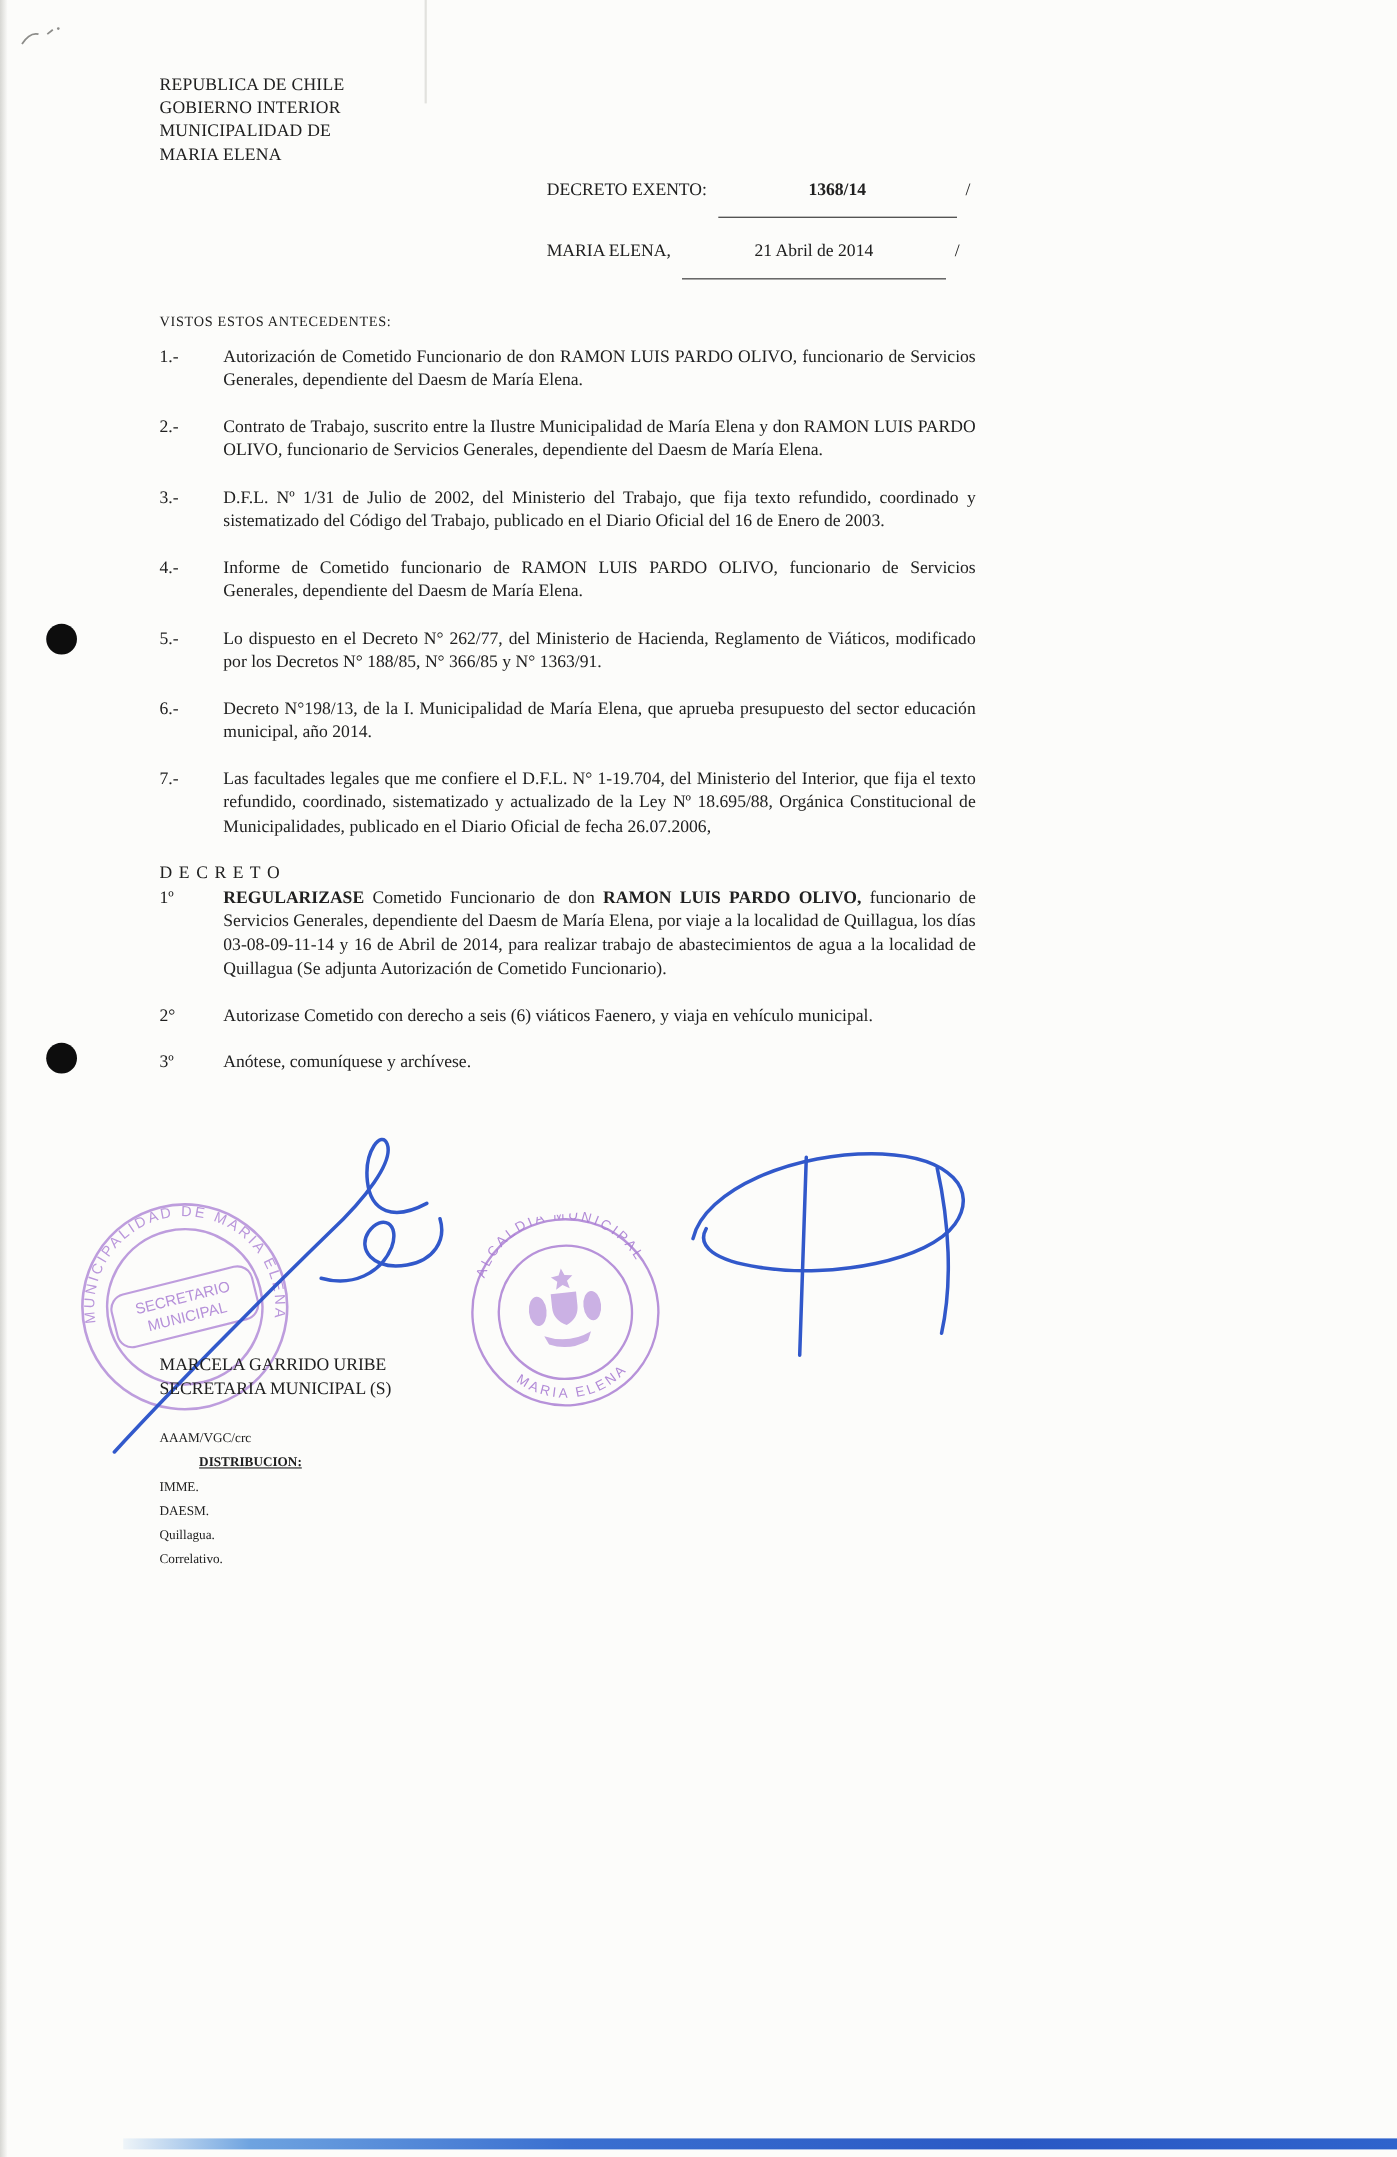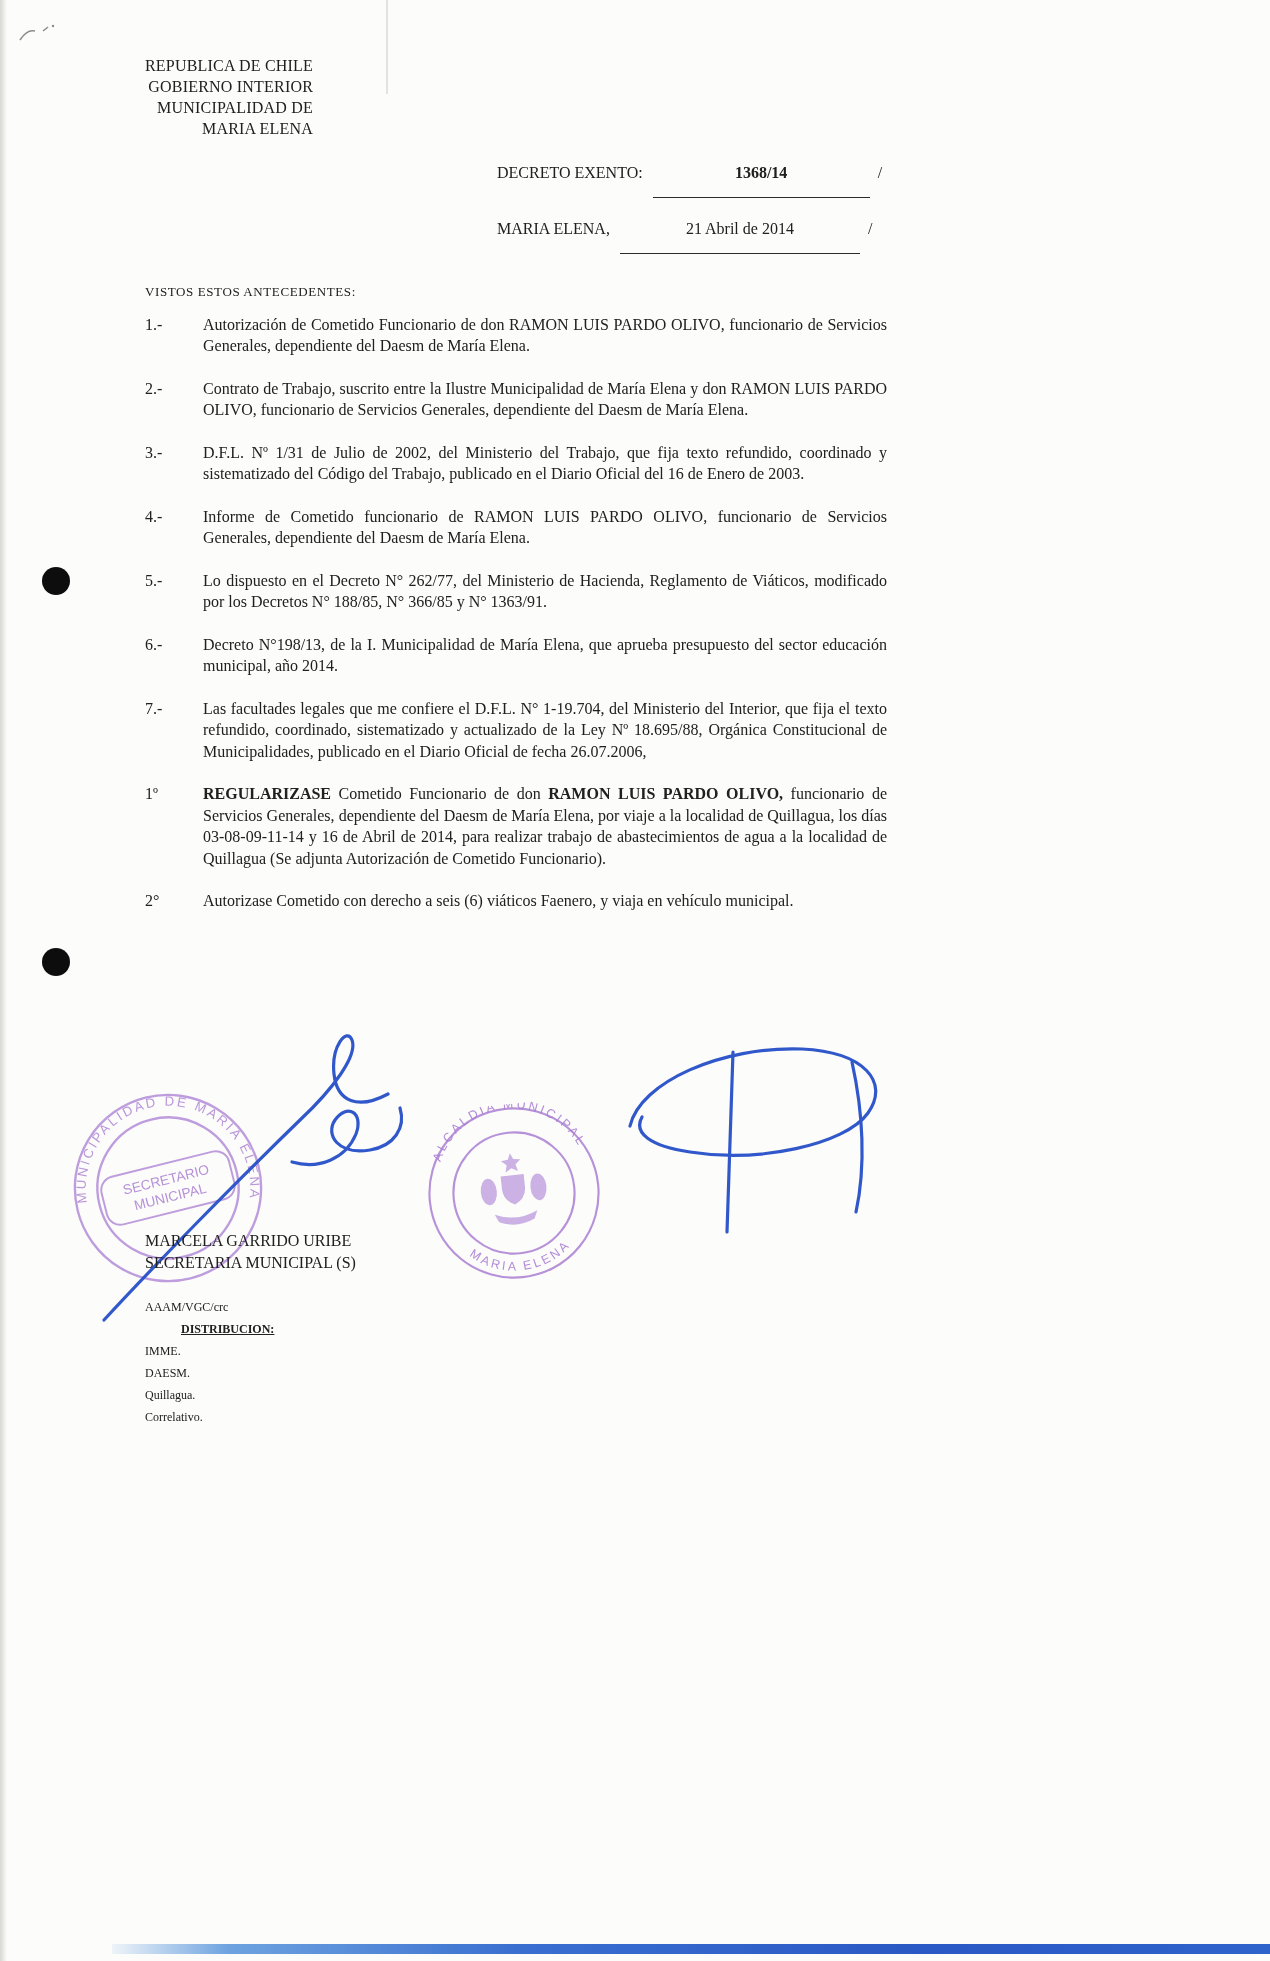--- a/index.html
+++ b/index.html
@@ -15,21 +15,21 @@
   .page::before{
     content:'';position:absolute;left:0;top:0;bottom:0;width:7px;
     background:linear-gradient(90deg,#d7d7d3,rgba(255,255,255,0));
     pointer-events:none;
   }
   .fold-line{position:absolute;left:386px;top:0;width:2px;height:94px;background:#e2e2de;}
   .punch{position:absolute;width:28px;height:28px;border-radius:50%;background:#0d0d0d;}
   .punch-1{left:42px;top:567px;}
   .punch-2{left:42px;top:948px;}
 
-  .letterhead{position:absolute;left:145px;top:55px;font-size:16px;line-height:21px;letter-spacing:.2px;text-align:right;}
+  .letterhead{position:absolute;left:145px;top:67px;font-size:16px;line-height:21px;letter-spacing:.2px;}
 
   .decree-head{position:absolute;left:497px;top:164px;font-size:16px;}
   .dh-row{display:flex;align-items:baseline;white-space:nowrap;}
   .dh-row + .dh-row{margin-top:22px;}
   .dh-label{margin-right:10px;}
   .dh-underline{display:inline-block;border-bottom:1.5px solid #2b2b2b;text-align:center;padding:0 6px 15px;}
   .dh-number{width:205px;font-weight:bold;}
   .dh-date{width:228px;}
   .dh-slash{margin-left:8px;}
 
@@ -119,28 +119,33 @@
     </div>
     <div class="item">
       <span class="num">6.-</span>
       <span class="txt">Decreto N°198/13, de la I. Municipalidad de María Elena, que aprueba presupuesto del sector educación municipal, año 2014.</span>
     </div>
     <div class="item">
       <span class="num">7.-</span>
       <span class="txt">Las facultades legales que me confiere el D.F.L. N° 1-19.704, del Ministerio del Interior, que fija el texto refundido, coordinado, sistematizado y actualizado de la Ley Nº 18.695/88, Orgánica Constitucional de Municipalidades, publicado en el Diario Oficial de fecha 26.07.2006,</span>
     </div>
 
+    <div class="decreto-heading">D E C R E T O</div>
 
     <div class="item">
       <span class="num">1º</span>
       <span class="txt"><b>REGULARIZASE</b><span> Cometido Funcionario de don </span><b>RAMON LUIS PARDO OLIVO,</b><span> funcionario de Servicios Generales, dependiente del Daesm  de María Elena, por viaje a la localidad de Quillagua, los días 03-08-09-11-14 y 16 de Abril de 2014, para realizar trabajo de abastecimientos de agua a la localidad de Quillagua (Se adjunta Autorización de Cometido Funcionario).</span></span>
     </div>
     <div class="item">
       <span class="num">2°</span>
       <span class="txt">Autorizase Cometido con derecho a seis (6) viáticos Faenero, y viaja en vehículo municipal.</span>
+    </div>
+    <div class="item">
+      <span class="num">3º</span>
+      <span class="txt">Anótese, comuníquese y archívese.</span>
     </div>
   </div>
 
   <svg class="stamp stamp-left" viewBox="0 0 200 200">
     <g fill="none" stroke="#a678d2" stroke-width="2.4" opacity="0.8">
       <circle cx="100" cy="100" r="95"></circle>
       <circle cx="100" cy="100" r="72"></circle>
     </g>
     <path id="ringL" d="M 16,100 a 84,84 0 1 1 168,0 a 84,84 0 1 1 -168,0" fill="none"></path>
     <text fill="#a678d2" font-size="13.5" letter-spacing="2.5" opacity="0.85" font-family="Liberation Sans, sans-serif">

